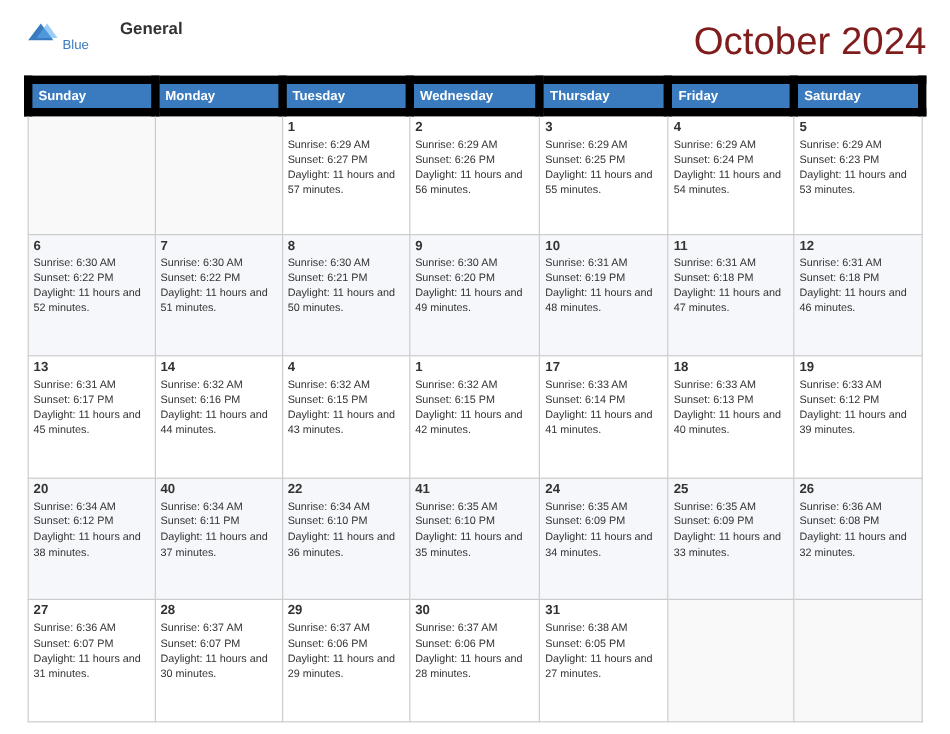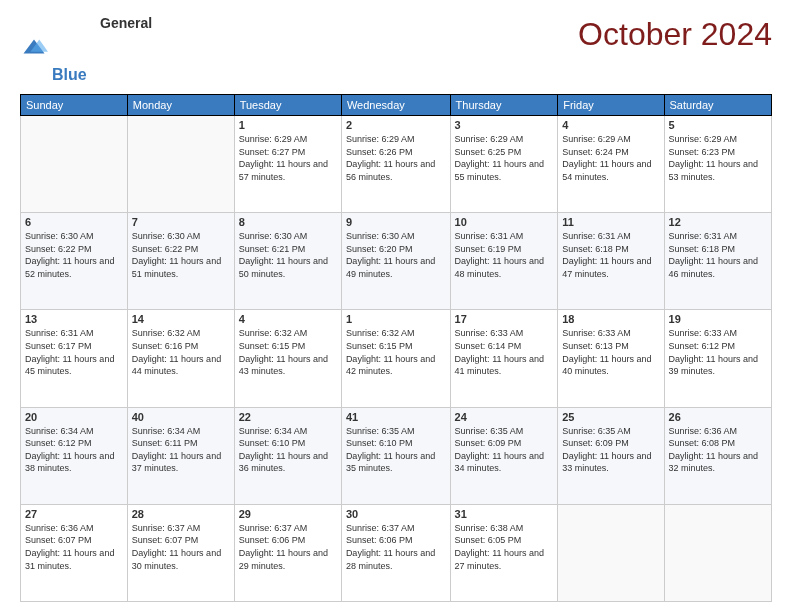--- a/index.html
+++ b/index.html
@@ -33,24 +33,23 @@
       flex-direction: column;
       line-height: 1.1;
     }
     .logo-general {
       font-size: 14px;
       font-weight: bold;
       color: #333;
       margin-left: 48px;
     }
     .logo-blue {
-      font-size: 16px;
-      font-weight: bold;
+      font-size: 11px;
+      font-weight: normal;
       color: #3a7bbf;
-      margin-top: 35px;
     }
     .logo-icon {
       width: 28px;
       height: 28px;
     }
     .title-block {
       text-align: right;
     }
     .month-title {
       font-size: 32px;
@@ -65,23 +64,23 @@
       flex: 1;
       border-collapse: collapse;
       width: 100%;
       font-size: 9.5px;
     }
     .calendar th {
       background-color: #3a7bbf;
       color: #fff;
       padding: 4px 5px;
       font-size: 11px;
-      font-weight: normal;
+      font-weight: bold;
       text-align: left;
-      border: 1px solid #000000;
+      border: 7px solid #000000;
     }
     .calendar td {
       border: 1px solid #ccc;
       vertical-align: top;
       padding: 3px 4px;
       width: 113px;
       height: 80px;
       background: #fff;
     }
     .calendar tr:nth-child(even) td {

